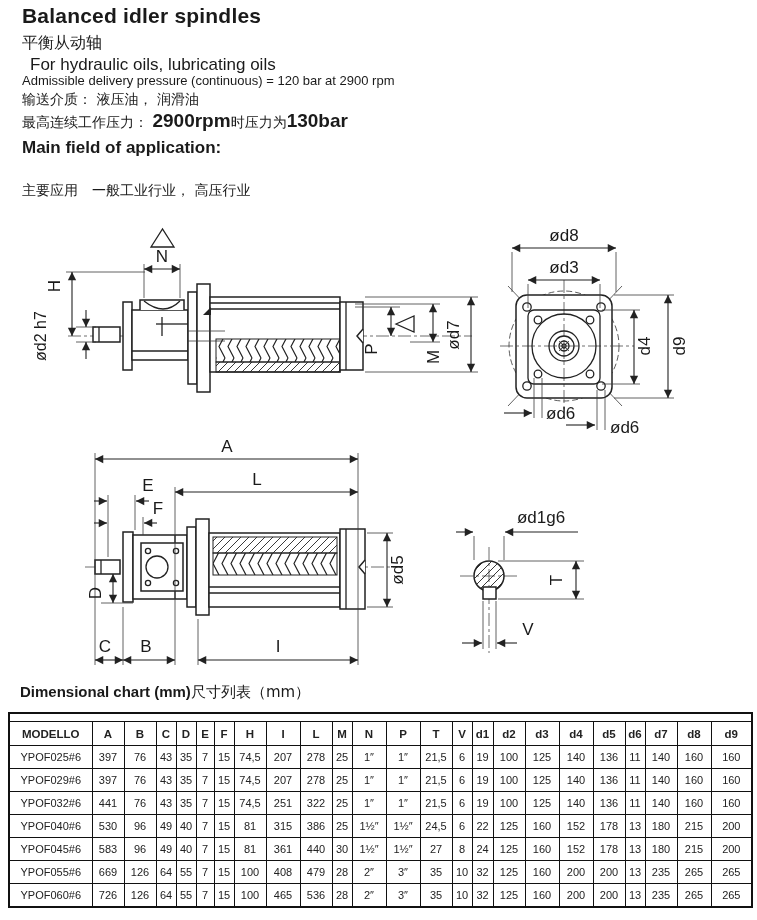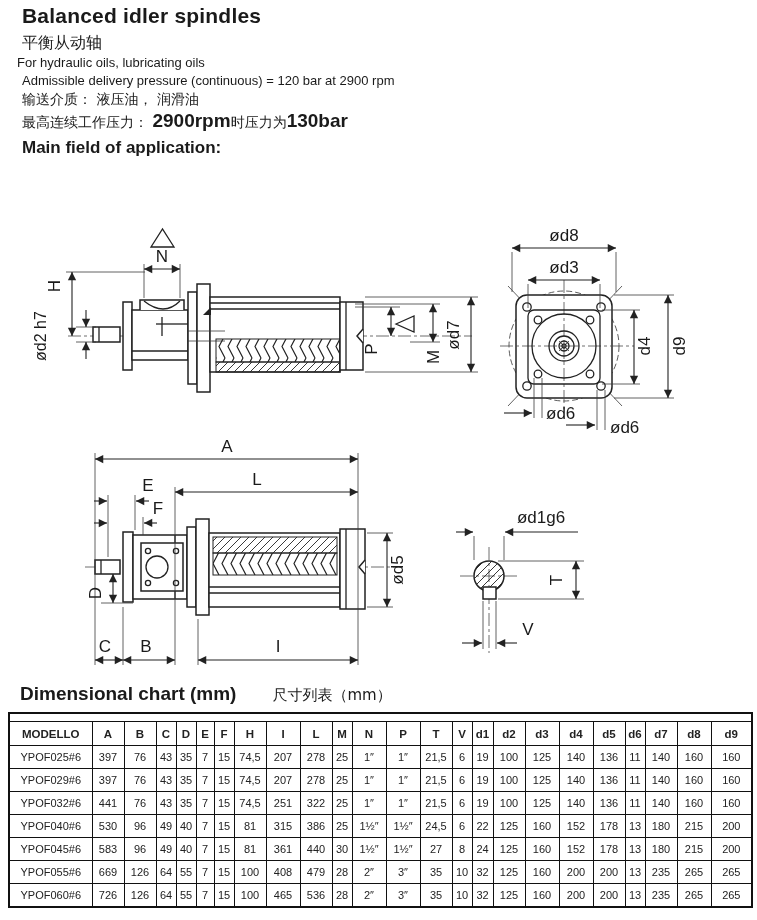--- a/index.html
+++ b/index.html
@@ -1,30 +1,30 @@
 <!DOCTYPE html>
 <html><head>
 <meta charset="utf-8">
 <style>
   html,body{margin:0;padding:0;background:#fff;}
   .page{position:relative;width:757px;height:920px;background:#ffffff;overflow:hidden;
         font-family:"Liberation Sans",sans-serif;color:#1a1a1a;}
   h1.title{position:absolute;left:22px;top:4px;margin:0;font-size:21px;font-weight:bold;letter-spacing:0.2px;text-align:center;}
   .zh-title{position:absolute;left:22px;top:33px;font-size:16px;font-family:"DejaVu Sans",sans-serif;text-align:center;}
-  .en1{position:absolute;left:17px;top:55px;font-size:13px;}
+  .en1{position:absolute;left:30px;top:55px;font-size:17px;}
   .en2{position:absolute;left:22px;top:73px;font-size:13px;}
   .zh1{position:absolute;left:22px;top:91px;font-size:14px;font-family:"DejaVu Sans",sans-serif;}
   .zh2{position:absolute;left:22px;top:110px;font-size:14px;font-family:"DejaVu Sans",sans-serif;}
   .zh2 b{font-size:19px;font-family:"Liberation Sans",sans-serif;}
   h2.apph{position:absolute;left:22px;top:138px;margin:0;font-size:17px;font-weight:bold;}
   .app1{position:absolute;left:22px;top:163px;font-size:13.5px;}
   .app2{position:absolute;left:22px;top:182px;font-size:14px;font-family:"DejaVu Sans",sans-serif;}
   .chart-heading{position:absolute;left:20px;top:683px;font-size:16px;}
-  .chart-heading .en-b{font-weight:bold;font-size:19px;}
-  .chart-heading .zh{font-weight:normal;font-size:15px;font-family:"DejaVu Sans",sans-serif;padding-left:36px;}
+  .chart-heading .en-b{font-weight:bold;font-size:15px;}
+  .chart-heading .zh{font-weight:normal;font-size:15px;font-family:"DejaVu Sans",sans-serif;}
 
   
   svg{position:absolute;overflow:visible;}
   .ol{fill:#ffffff;stroke:#222;stroke-width:1.5;}
   .ln{stroke:#222;stroke-width:1.3;fill:none;}
   .thin{stroke:#3a3a3a;stroke-width:0.8;fill:none;}
   .cl{stroke:#4a4a4a;stroke-width:0.8;fill:none;stroke-dasharray:13 3 3 3;}
   .dash{stroke:#4a4a4a;stroke-width:0.9;fill:none;stroke-dasharray:6 3;}
   .dim{stroke:#222;stroke-width:1.1;fill:none;}
   svg text{font-family:"Liberation Sans",sans-serif;font-size:17px;fill:#1a1a1a;}
@@ -46,20 +46,21 @@
 <div class="page">
 
   <h1 class="title">Balanced idler spindles</h1>
   <div class="zh-title">平衡从动轴</div>
   <div class="en1">For hydraulic oils, lubricating oils</div>
   <div class="en2">Admissible delivery pressure (continuous) = 120 bar at 2900 rpm</div>
   <div class="zh1">输送介质： 液压油， 润滑油</div>
   <div class="zh2"><span>最高连续工作压力： </span><b>2900rpm</b><span>时压力为</span><b>130bar</b></div>
 
   <h2 class="apph">Main field of application:</h2>
+  <div class="app2">主要应用　一般工业行业， 高压行业</div>
 
   <svg style="left:10px;top:220px" width="470" height="190" viewBox="0 0 470 190">
     <defs>
       <marker id="arr" viewBox="0 0 12 12" refX="11" refY="6" markerWidth="9" markerHeight="9" orient="auto-start-reverse">
         <path d="M1,1 L11,6 L1,11 z" fill="#222"></path>
       </marker>
       <pattern id="herr" patternUnits="userSpaceOnUse" width="9" height="23">
         <path d="M8,0 L2,11.5 L8,23" fill="none" stroke="#222" stroke-width="1.2"></path>
       </pattern>
       <pattern id="hatch" patternUnits="userSpaceOnUse" width="8" height="8">

